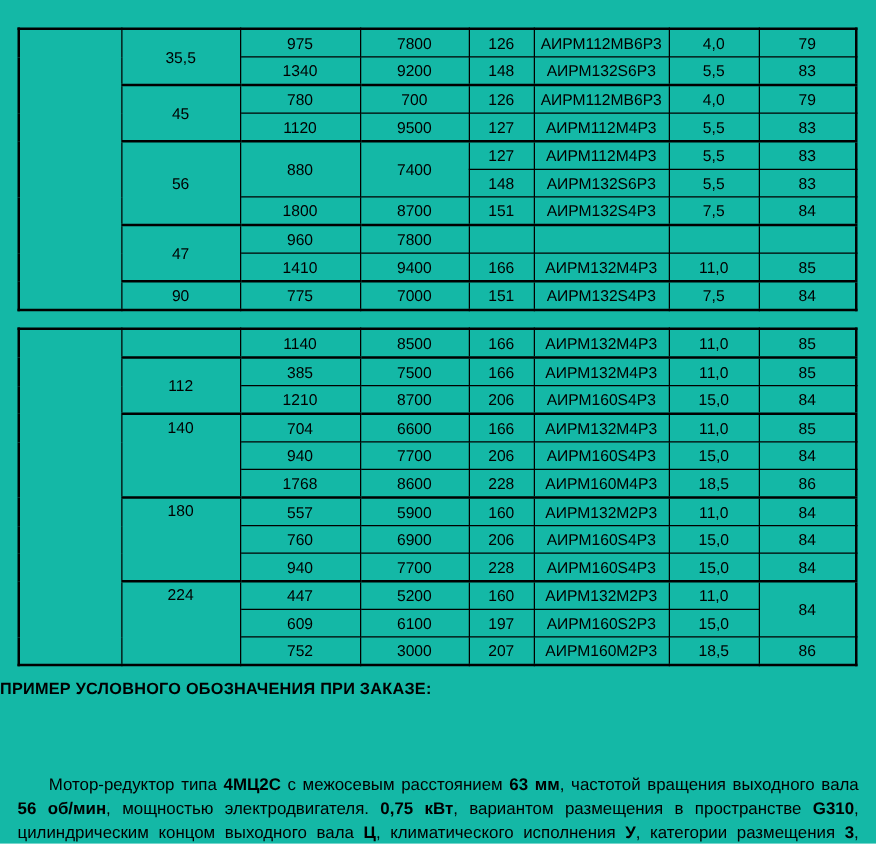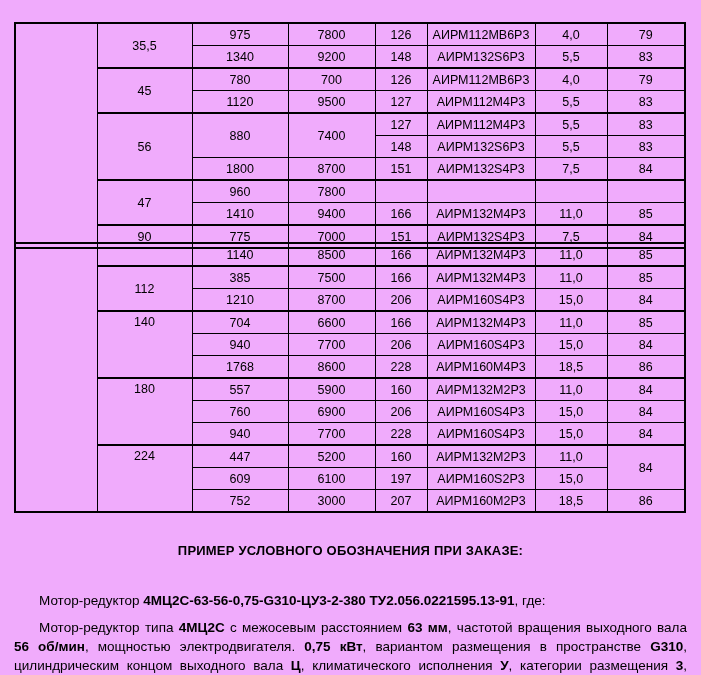--- a/index.html
+++ b/index.html
@@ -1,34 +1,34 @@
 <!DOCTYPE html>
 <html><head>
 <meta charset="utf-8">
 <style>
   html,body{margin:0;padding:0;background:#ffffff;}
   .page{
-    position:relative;width:701px;height:675px;background:#f0abfc;overflow:hidden;
+    position:relative;width:701px;height:675px;background:#14b8a6;overflow:hidden;
     font-family:"Liberation Sans","DejaVu Sans",sans-serif;color:#000000;
   }
   table.tbl{
     position:absolute;left:14px;border-collapse:collapse;table-layout:fixed;
     width:672px;border:2px solid #000;
   }
   #t1{top:22px;}
-  #t2{top:242px;}
+  #t2{top:262px;}
   table.tbl td{
     border:1px solid #000;height:21px;padding:0 2px;
     text-align:center;vertical-align:middle;
     font-size:12.5px;line-height:14px;white-space:nowrap;overflow:hidden;
   }
   table.tbl tr.grp td{border-top-width:2px;}
   table.tbl td.vtop{vertical-align:top;padding-top:3px;text-align:center;}
   .heading{
-    position:absolute;top:543px;left:0;width:701px;text-align:center;
+    position:absolute;top:543px;left:0;width:701px;text-align:left;
     font-size:13px;font-weight:bold;letter-spacing:0.2px;
   }
   .para{
     position:absolute;left:14px;width:673px;
     font-size:13.5px;line-height:19px;text-indent:25px;
   }
   #para1{top:577px;}
   #para2{top:604px;text-align:justify;}
   .para b{font-weight:bold;}
 </style>
@@ -247,17 +247,16 @@
           <td>207</td>
           <td>АИРМ160М2Р3</td>
           <td>18,5</td>
           <td>86</td>
         </tr>
       </tbody>
     </table>
 
   <div class="heading">ПРИМЕР УСЛОВНОГО ОБОЗНАЧЕНИЯ ПРИ ЗАКАЗЕ:</div>
 
-  <p class="para" id="para1"><span>Мотор-редуктор </span><b>4МЦ2С-63-56-0,75-G310-ЦУ3-2-380 ТУ2.056.0221595.13-91</b><span>, где:</span></p>
 
   <p class="para" id="para2"><span>Мотор-редуктор типа </span><b>4МЦ2С</b><span> с межосевым расстоянием </span><b>63 мм</b><span>, частотой вращения выходного вала </span><b>56 об/мин</b><span>, мощностью электродвигателя. </span><b>0,75 кВт</b><span>, вариантом размещения в пространстве </span><b>G310</b><span>, цилиндрическим концом выходного вала </span><b>Ц</b><span>, климатического исполнения </span><b>У</b><span>, категории размещения </span><b>3</b><span>, категории точности </span></p>
 
 </div>
 
 </body></html>

